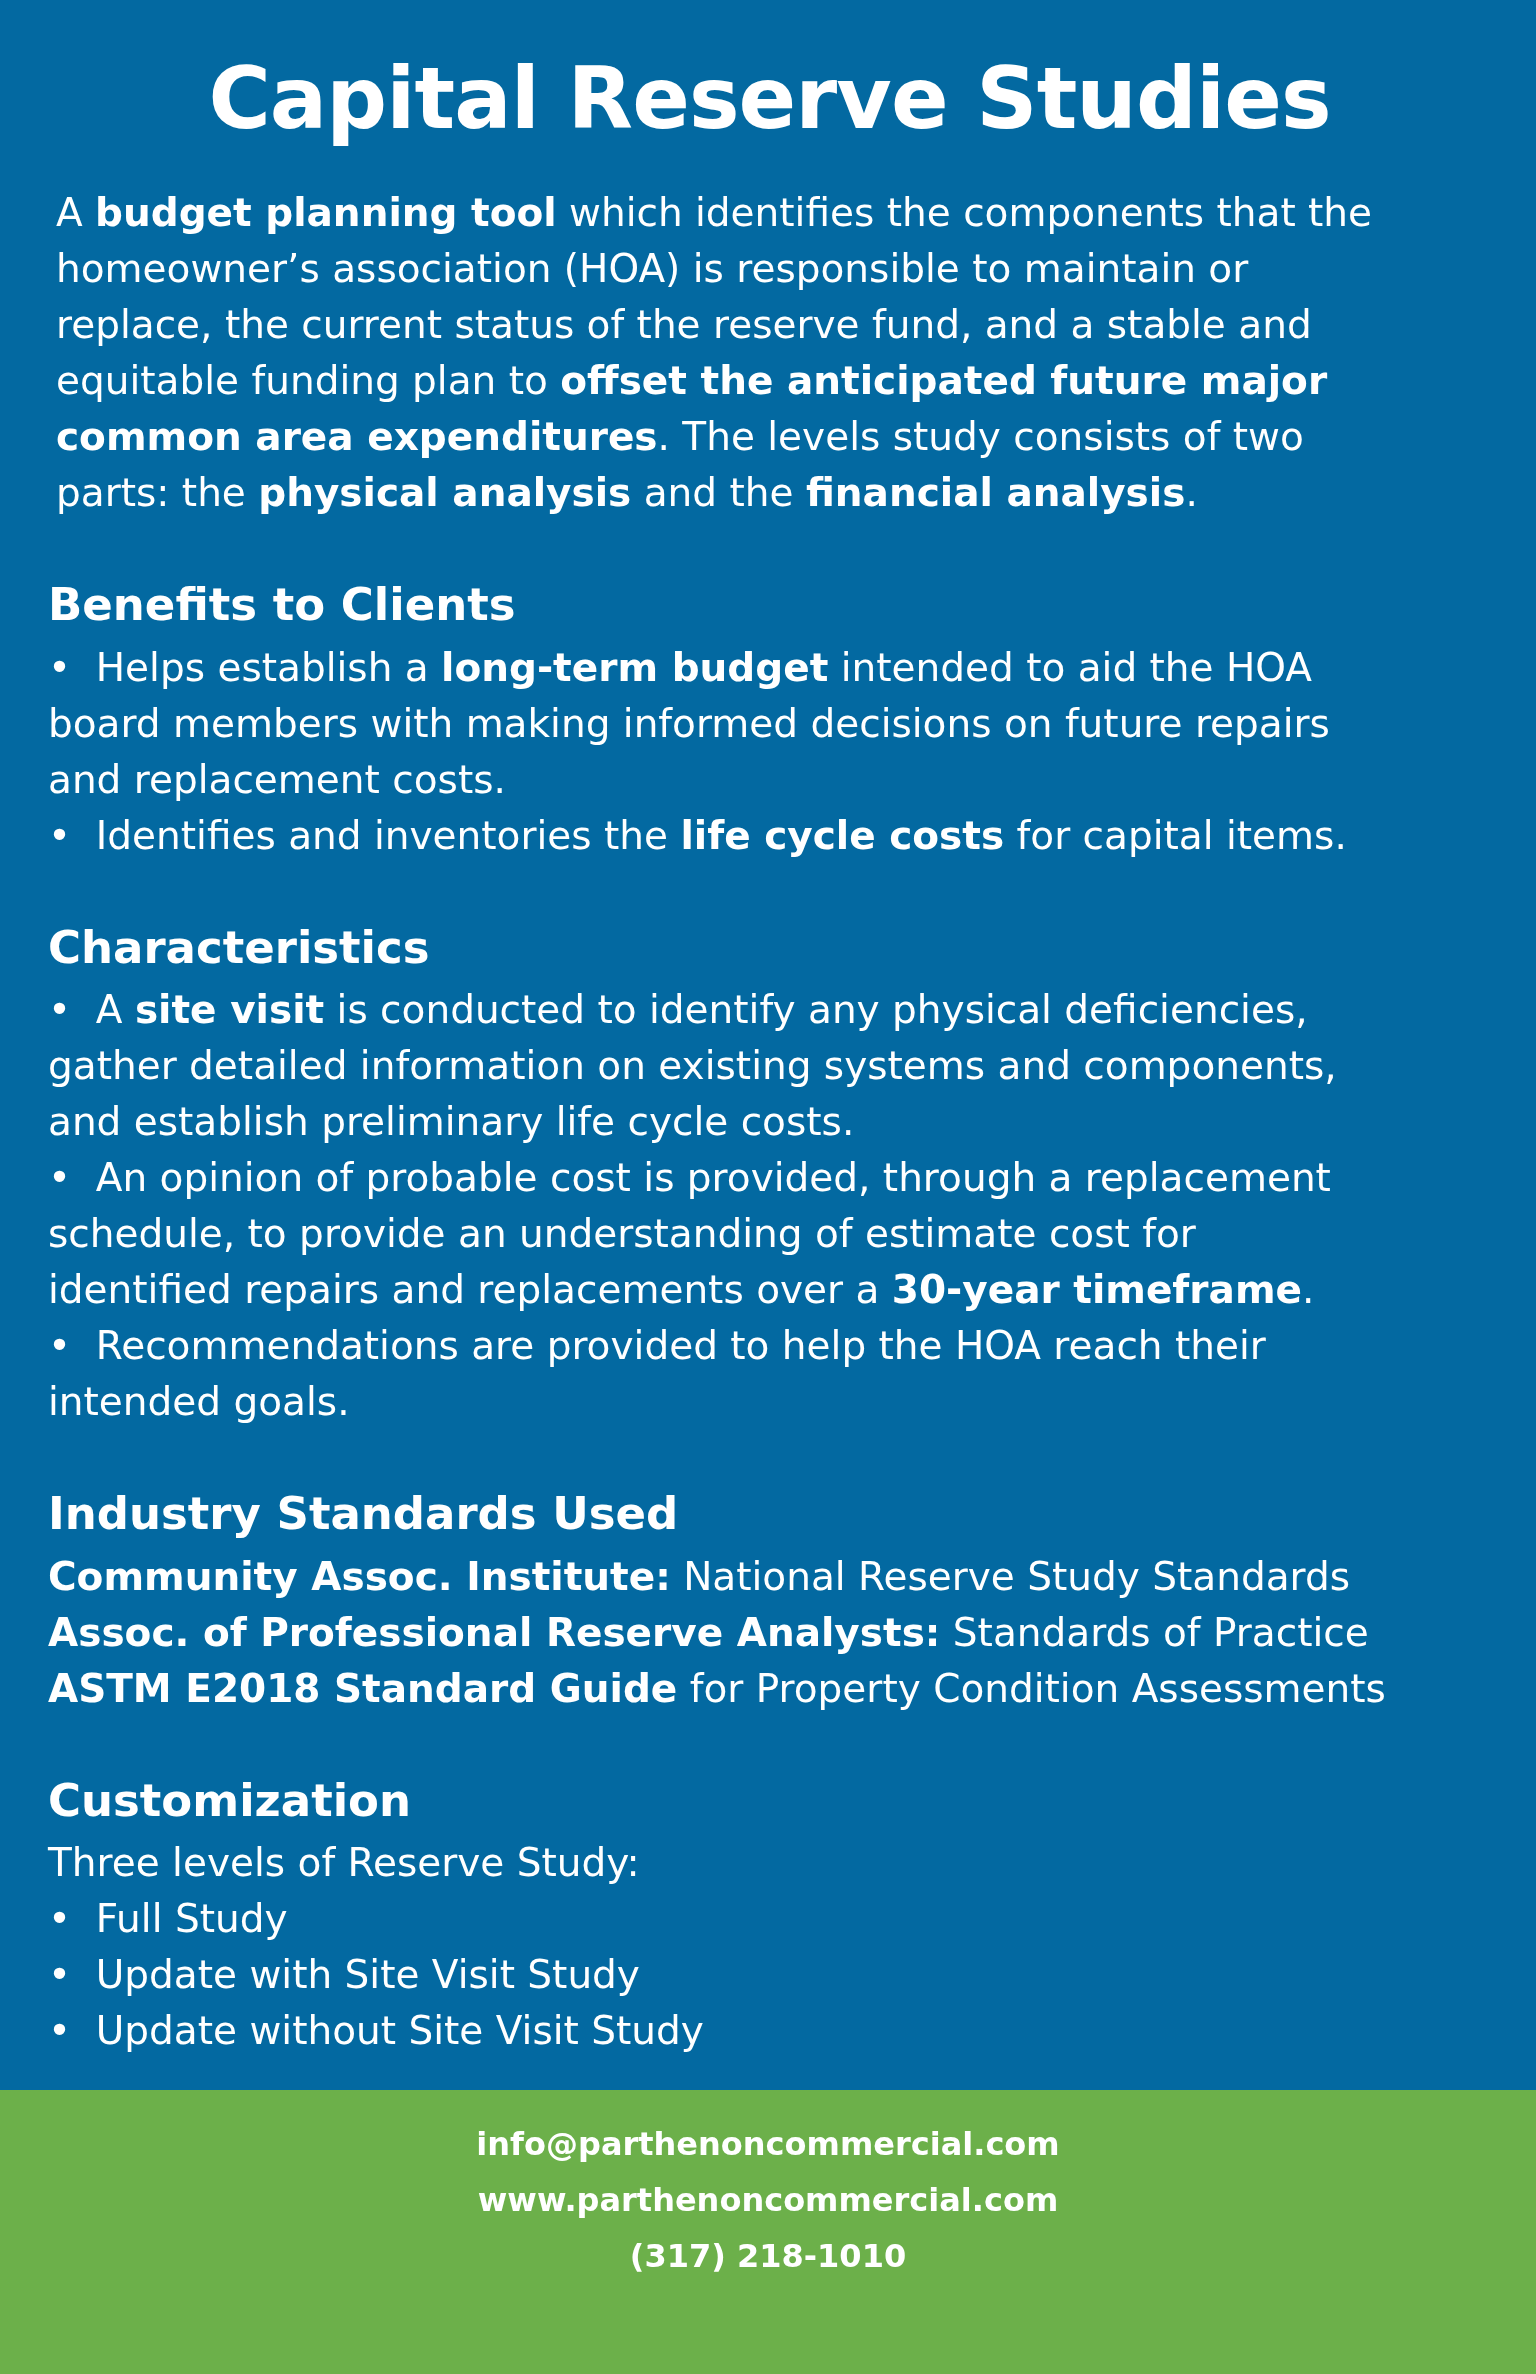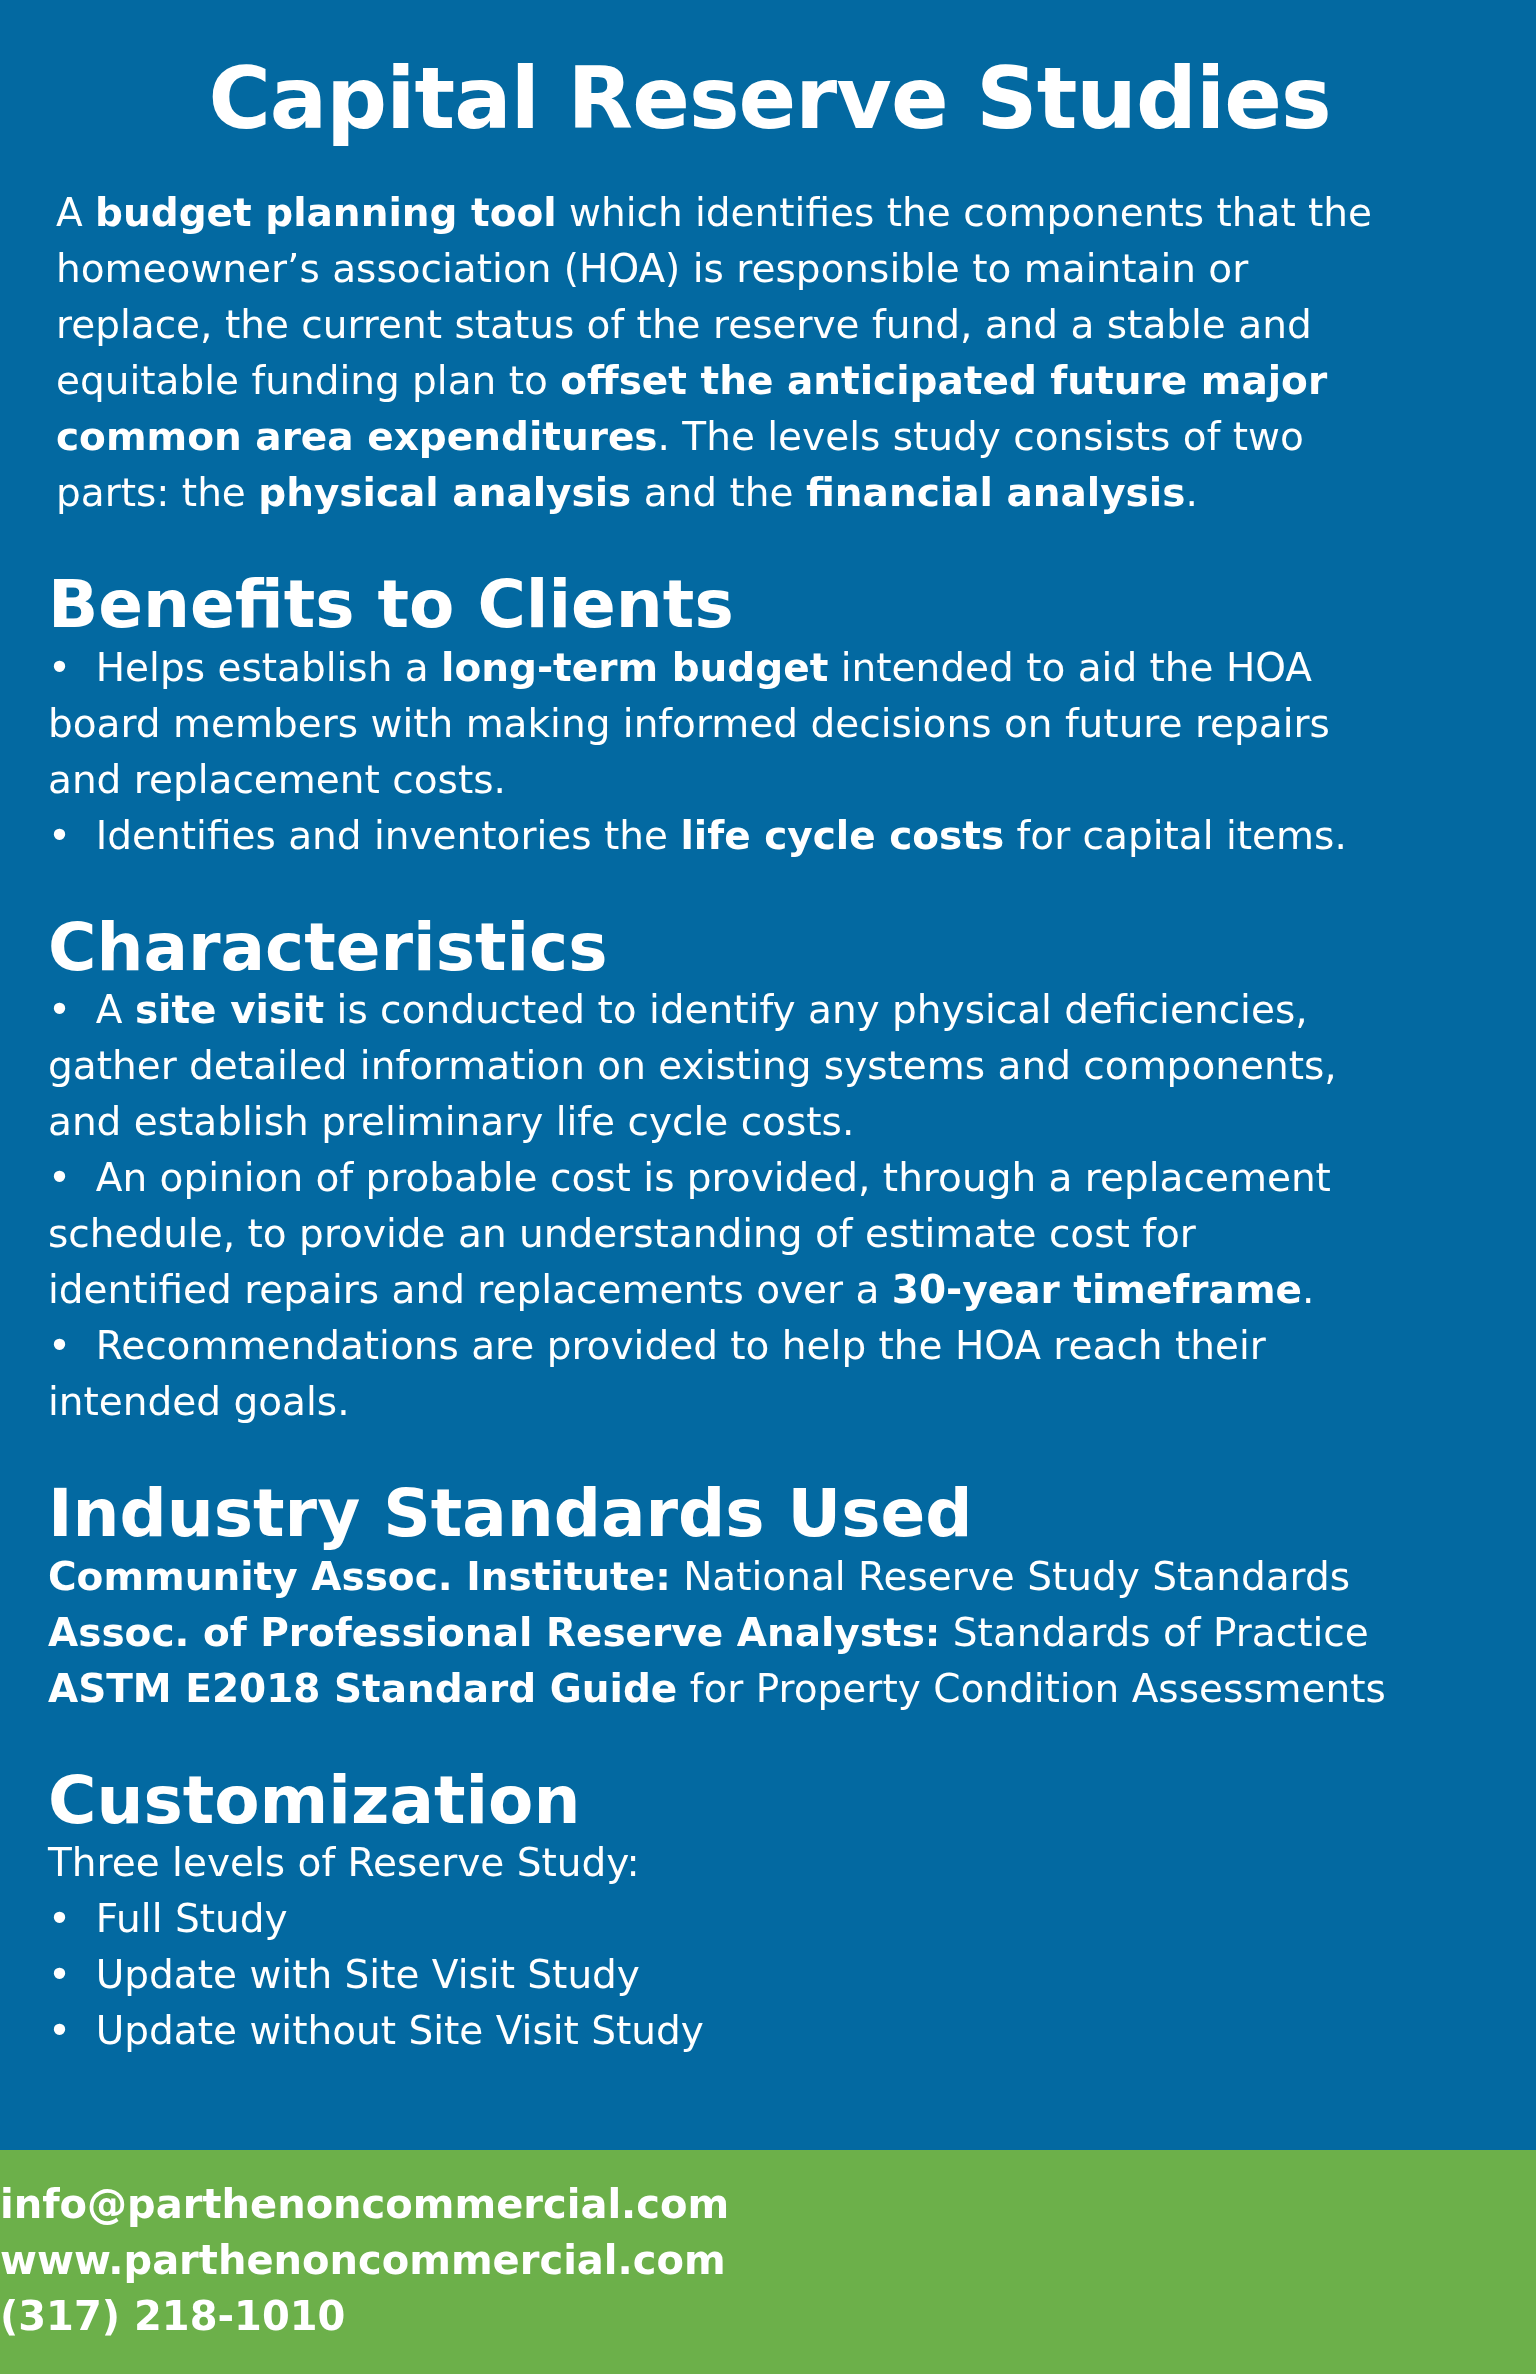--- a/index.html
+++ b/index.html
@@ -24,35 +24,36 @@
     letter-spacing: -0.9px;
   }
   .bodytext {
     font-size: 39px;
     line-height: 56px;
     font-weight: 400;
   }
   .intro { margin-top: 32px; margin-left: 8px; }
   h2.section-heading {
     margin: 54px 0 5.6px 0;
-    font-size: 66px;
+    font-size: 45px;
     line-height: 59px;
     font-weight: 700;
     letter-spacing: 0;
   }
   .line { white-space: pre-wrap; }
   .line .bold { font-weight: 700; }
   .footer {
     position: absolute;
     left: 0; right: 0; bottom: 0;
-    height: 225px;
+    height: 285px;
     box-sizing: border-box;
     background: #6cb04a;
     padding-top: 26px;
-    font-size: 40px;
+    text-align: center;
+    font-size: 32px;
     line-height: 56px;
     font-weight: 700;
   }
 </style>
 </head>
 <body>
 
 <div class="page">
   <div class="content">
 

